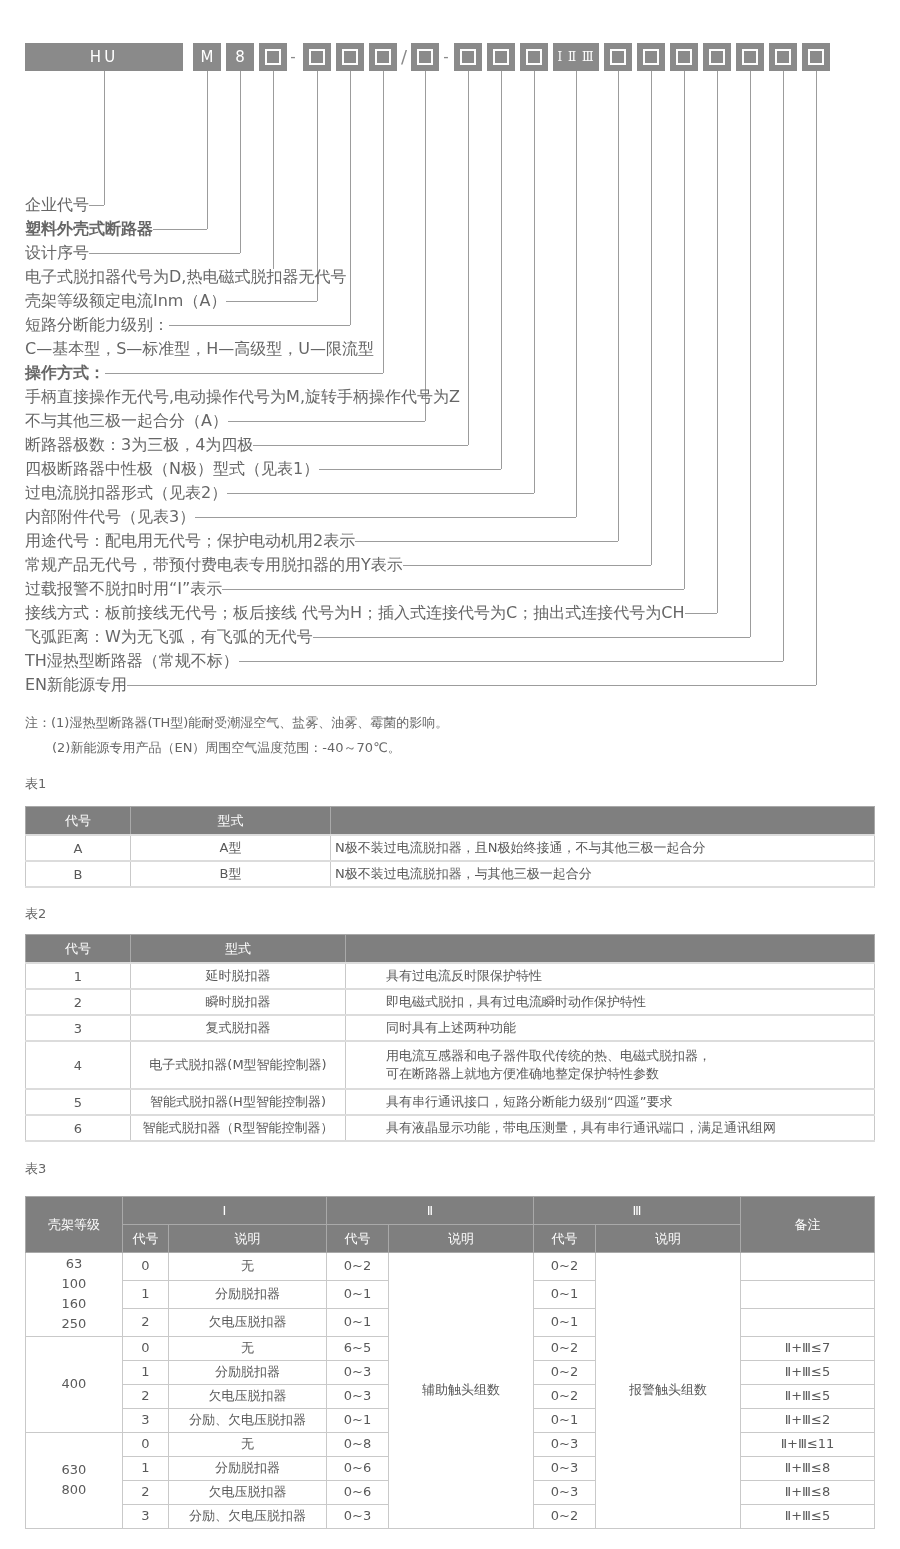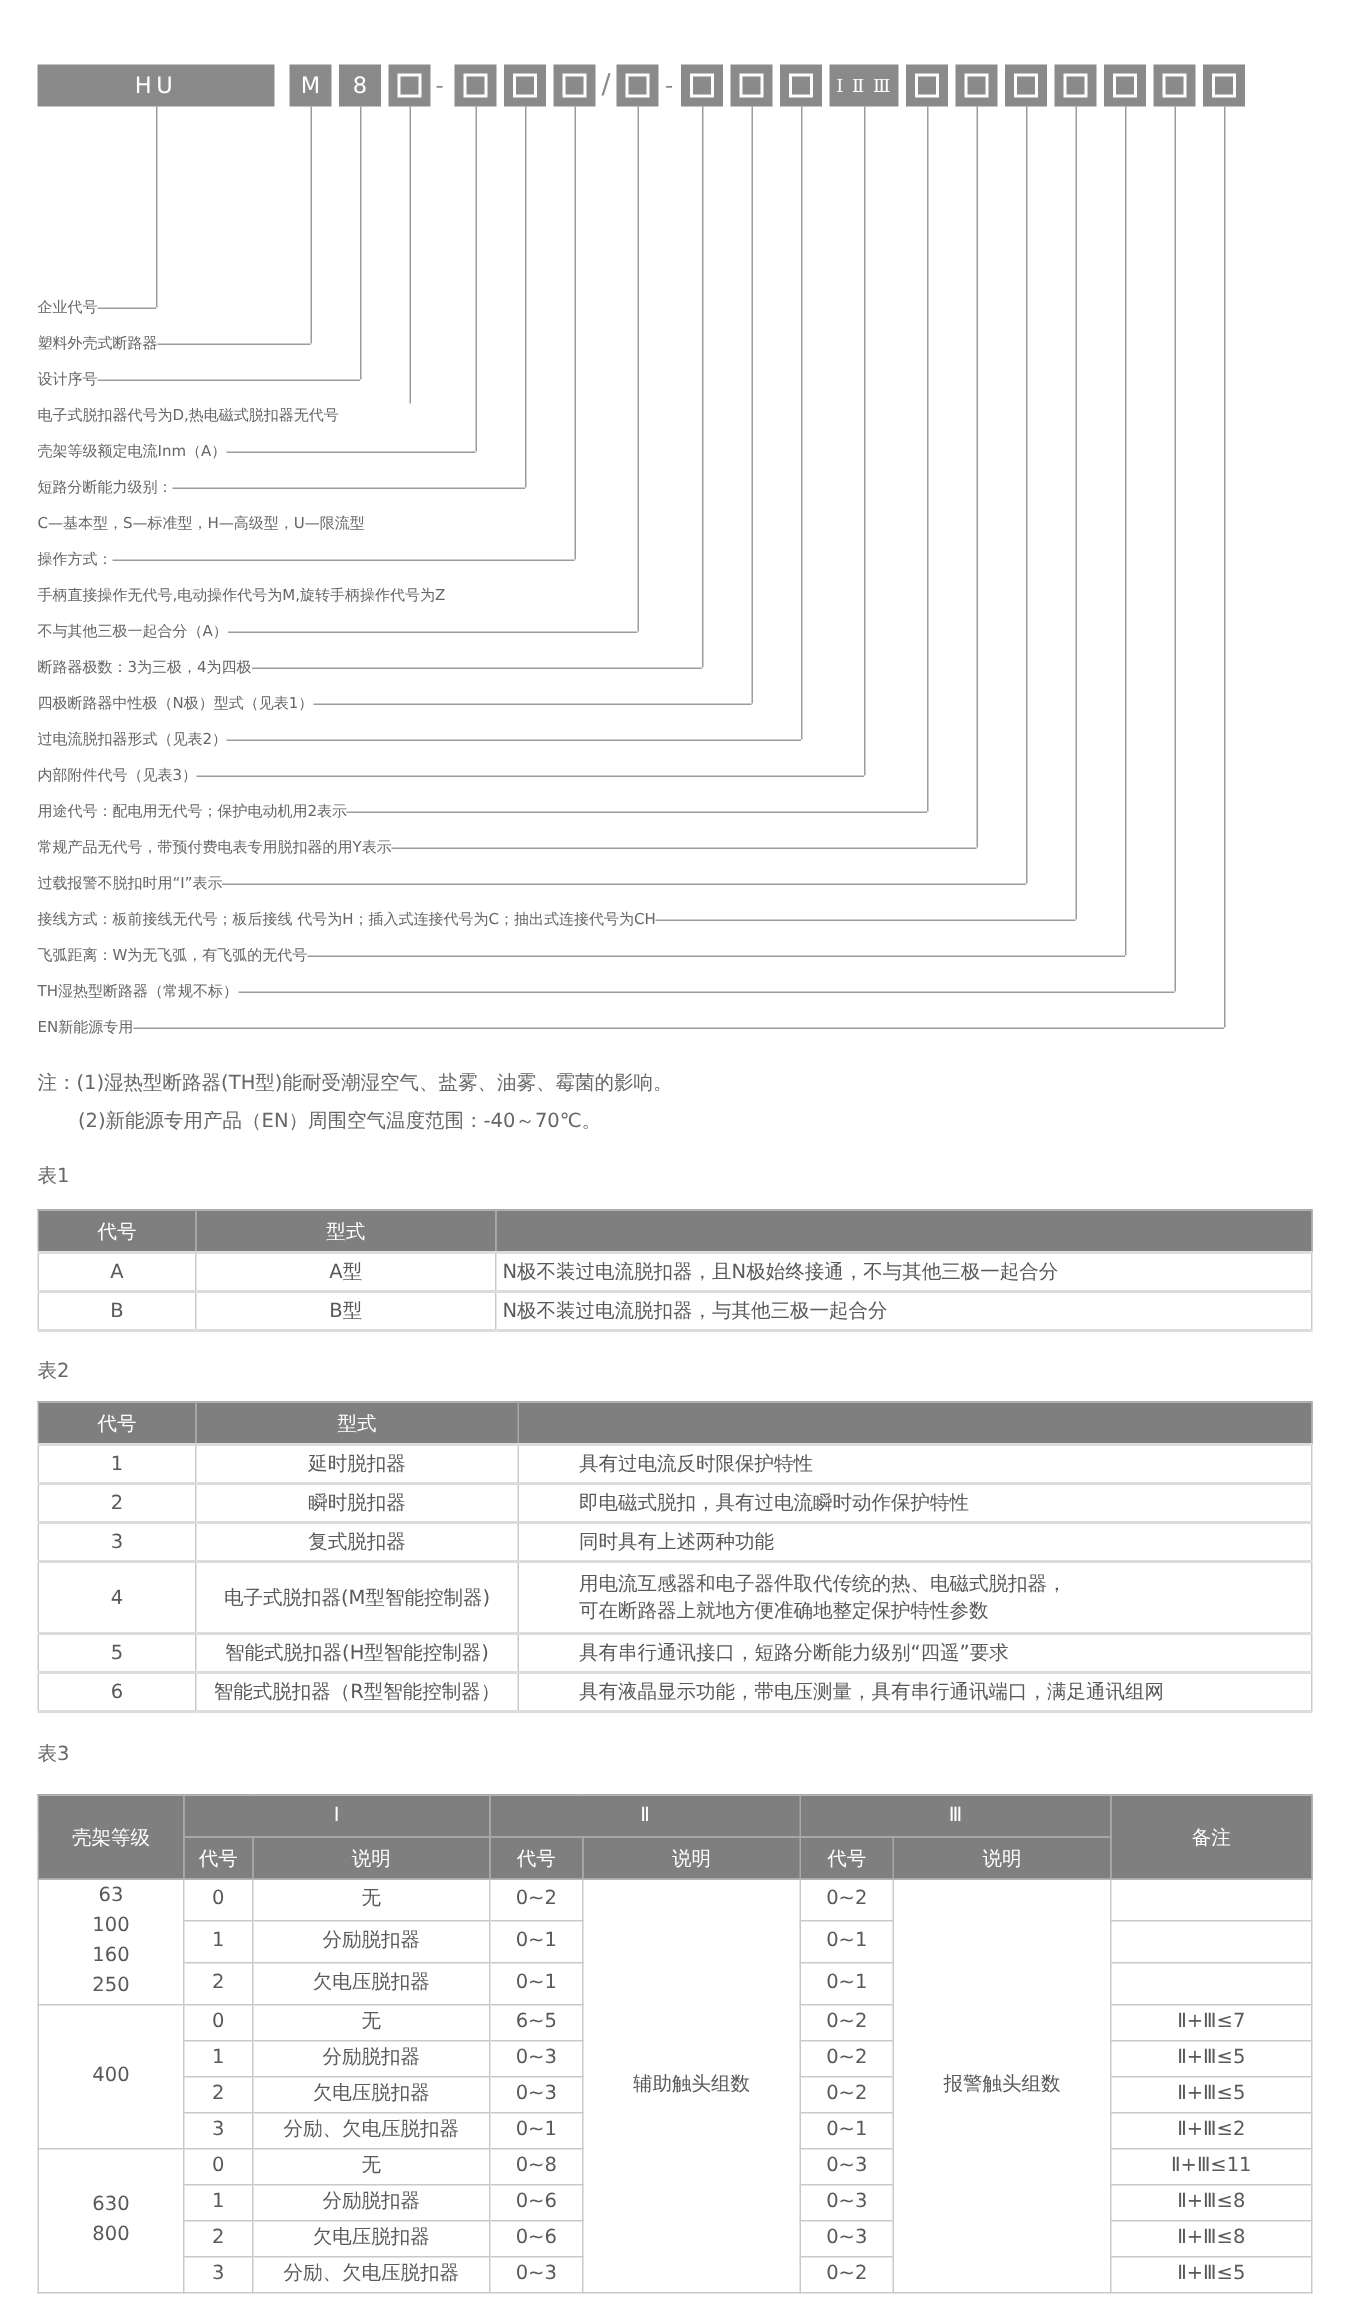--- a/index.html
+++ b/index.html
@@ -11,21 +11,21 @@
   .box{position:absolute;top:43px;height:28px;background:#8a8a8a;color:#fff;
        display:flex;align-items:center;justify-content:center;font-size:15px;}
   .box.codebox{width:28px;}
   .innersq{width:12px;height:12px;border:2px solid #fdfdfd;display:block;}
   .roman{font-family:"DejaVu Serif","Liberation Serif",serif;font-size:12px;letter-spacing:1px;white-space:nowrap;}
   .sep{position:absolute;top:43px;height:28px;line-height:28px;width:14px;text-align:center;
        color:#8a8a8a;font-size:15px;}
   .sep.slash{font-size:18px;}
   .vline{position:absolute;width:1px;background:#9c9c9c;top:71px;}
   .lrow{position:absolute;left:25px;height:22px;display:flex;align-items:center;
-        white-space:nowrap;font-size:10px;color:#666;}
+        white-space:nowrap;font-size:16px;color:#666;}
   .lrow .hline{flex:1 1 auto;min-width:0;border-top:1px solid #9c9c9c;height:0;}
 
   
   .notes{position:absolute;left:25px;top:710px;font-size:13px;color:#666;line-height:25px;}
   .notes .l2{padding-left:27px;}
 
   
   .tlabel{position:absolute;left:25px;font-size:13px;color:#666;}
   table{border-collapse:collapse;table-layout:fixed;position:absolute;left:25px;width:850px;
         font-size:13px;color:#595959;}
@@ -124,21 +124,21 @@
     <div class="vline" style="left:684px;height:518px;"></div>
     <div class="vline" style="left:717px;height:542px;"></div>
     <div class="vline" style="left:750px;height:566px;"></div>
     <div class="vline" style="left:783px;height:590px;"></div>
     <div class="vline" style="left:816px;height:614px;"></div>
 
     <div class="lrow" style="top:194px;width:79px;">
         <span>企业代号</span>
         <i class="hline"></i>
       </div>
-    <div class="lrow" style="top:218px;width:182px;">
+    <div class="lrow" style="top:218px;width:182px;font-weight:bold;">
         <span>塑料外壳式断路器</span>
         <i class="hline"></i>
       </div>
     <div class="lrow" style="top:242px;width:215px;">
         <span>设计序号</span>
         <i class="hline"></i>
       </div>
     <div class="lrow noline" style="top:266px;">
         <span>电子式脱扣器代号为D,热电磁式脱扣器无代号</span>
       </div>
@@ -146,21 +146,21 @@
         <span>壳架等级额定电流Inm（A）</span>
         <i class="hline"></i>
       </div>
     <div class="lrow" style="top:314px;width:325px;">
         <span>短路分断能力级别：</span>
         <i class="hline"></i>
       </div>
     <div class="lrow cont" style="top:338px;">
         <span>C—基本型，S—标准型，H—高级型，U—限流型</span>
       </div>
-    <div class="lrow" style="top:362px;width:358px;">
+    <div class="lrow" style="top:362px;width:358px;font-weight:bold;">
         <span>操作方式：</span>
         <i class="hline"></i>
       </div>
     <div class="lrow cont" style="top:386px;">
         <span>手柄直接操作无代号,电动操作代号为M,旋转手柄操作代号为Z</span>
       </div>
     <div class="lrow" style="top:410px;width:400px;">
         <span>不与其他三极一起合分（A）</span>
         <i class="hline"></i>
       </div>

